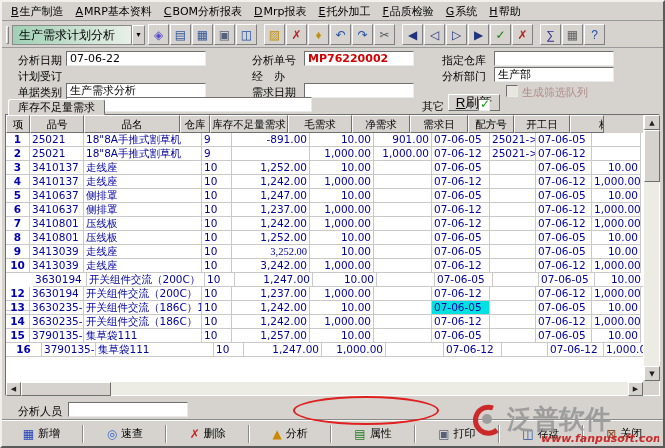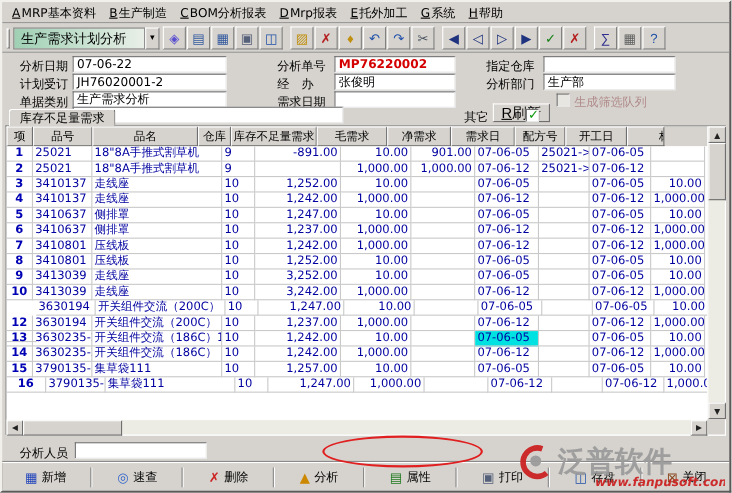--- a/index.html
+++ b/index.html
@@ -93,25 +93,26 @@
 
   
   .watermark{position:absolute;right:4px;bottom:0;width:196px;height:54px;z-index:30;pointer-events:none;opacity:.95;}
 </style>
 </head>
 <body>
 
 <div class="window">
 
   <div class="menubar">
+      <div class="menu-item"><span class="hk">B</span><span>生产制造</span></div>
       <div class="menu-item"><span class="hk">A</span><span>MRP基本资料</span></div>
-      <div class="menu-item"><span class="hk">B</span><span>生产制造</span></div>
       <div class="menu-item"><span class="hk">C</span><span>BOM分析报表</span></div>
       <div class="menu-item"><span class="hk">D</span><span>Mrp报表</span></div>
       <div class="menu-item"><span class="hk">E</span><span>托外加工</span></div>
+      <div class="menu-item"><span class="hk">F</span><span>品质检验</span></div>
       <div class="menu-item"><span class="hk">G</span><span>系统</span></div>
       <div class="menu-item"><span class="hk">H</span><span>帮助</span></div>
     </div>
 
   <div class="toolbar">
     <div class="tool-grip"></div>
     <div class="tb-title">生产需求计划分析</div>
     <button class="tb-drop">▼</button>
     <div class="tb-icons">
         <button class="tb-btn">
@@ -182,23 +183,21 @@
 
   <div class="formpanel">
     <span class="lbl" style="left:16px;top:5px">分析日期</span>
     <div class="fld" style="left:64px;top:3px;width:140px">07-06-22</div>
     <span class="lbl" style="left:250px;top:5px">分析单号</span>
     <div class="fld red" style="left:302px;top:3px;width:110px">MP76220002</div>
     <span class="lbl" style="left:440px;top:5px">指定仓库</span>
     <div class="fld" style="left:492px;top:3px;width:120px"></div>
 
     <span class="lbl" style="left:16px;top:21px">计划受订</span>
-    <div class="fld" style="left:64px;top:19px;width:140px">JH76020001-2</div>
     <span class="lbl" style="left:250px;top:21px">经　办</span>
-    <div class="fld" style="left:302px;top:19px;width:110px">张俊明</div>
     <span class="lbl" style="left:440px;top:21px">分析部门</span>
     <div class="fld" style="left:492px;top:19px;width:120px">生产部</div>
 
     <span class="lbl" style="left:16px;top:37px">单据类别</span>
     <div class="fld" style="left:64px;top:35px;width:140px">生产需求分析</div>
     <span class="lbl" style="left:250px;top:37px">需求日期</span>
     <div class="fld" style="left:302px;top:35px;width:110px"></div>
     <button class="btn" style="left:446px;top:46px;width:52px"><span class="hk">R</span><span>刷新</span></button>
     <span class="cb disabled" style="left:504px;top:37px"></span>
     <span class="lbl dim" style="left:520px;top:37px">生成筛选队列</span>
@@ -328,21 +327,21 @@
           <div class="gc al" style="width: 58px;">07-06-05</div>
           <div class="gc al" style="width: 46px;"></div>
           <div class="gc al" style="width: 56px;">07-06-05</div>
           <div class="gc ar" style="width: 49px;">10.00</div>
         </div>
         <div class="gr">
           <div class="gc ac rownum" style="width: 24px;">9</div>
           <div class="gc al" style="width: 54px;">3413039</div>
           <div class="gc al" style="width: 118px;">走线座</div>
           <div class="gc al" style="width: 30px;">10</div>
-          <div class="gc ar" style="width: 78px;">3,252.00</div>
+          <div class="gc ar" style="width: 78px; font-family: Liberation Serif, serif;">3,252.00</div>
           <div class="gc ar" style="width: 64px;">10.00</div>
           <div class="gc ar" style="width: 58px;"></div>
           <div class="gc al" style="width: 58px;">07-06-05</div>
           <div class="gc al" style="width: 46px;"></div>
           <div class="gc al" style="width: 56px;">07-06-05</div>
           <div class="gc ar" style="width: 49px;">10.00</div>
         </div>
         <div class="gr">
           <div class="gc ac rownum" style="width: 24px;">10</div>
           <div class="gc al" style="width: 54px;">3413039</div>

